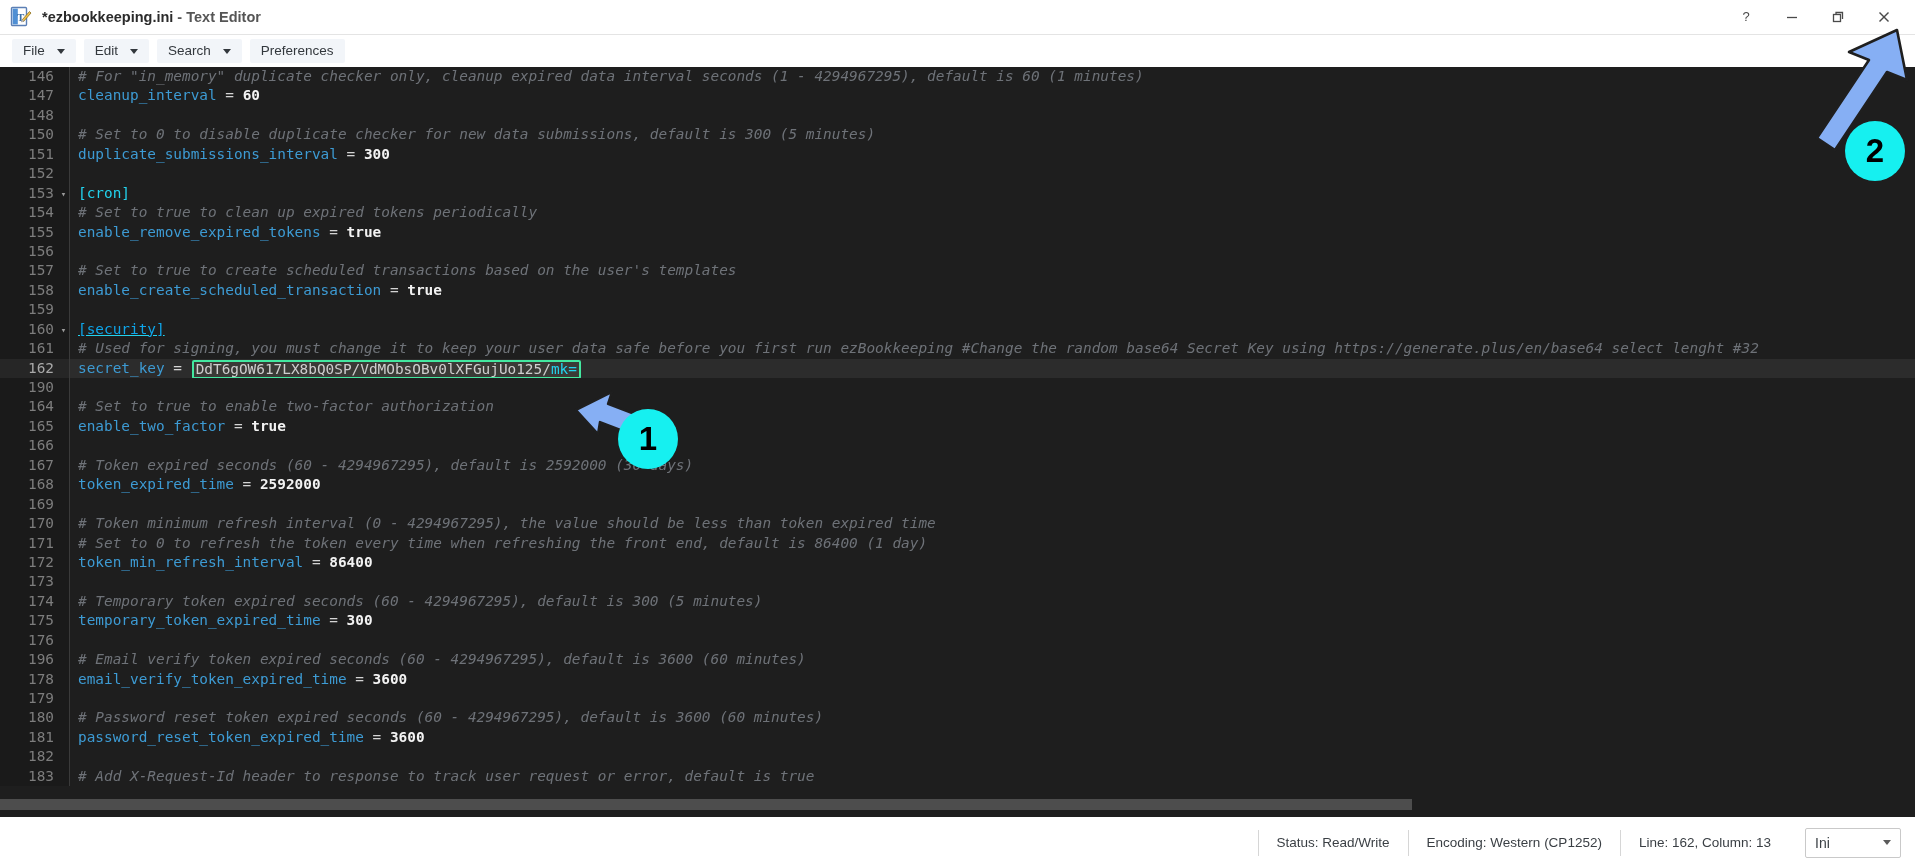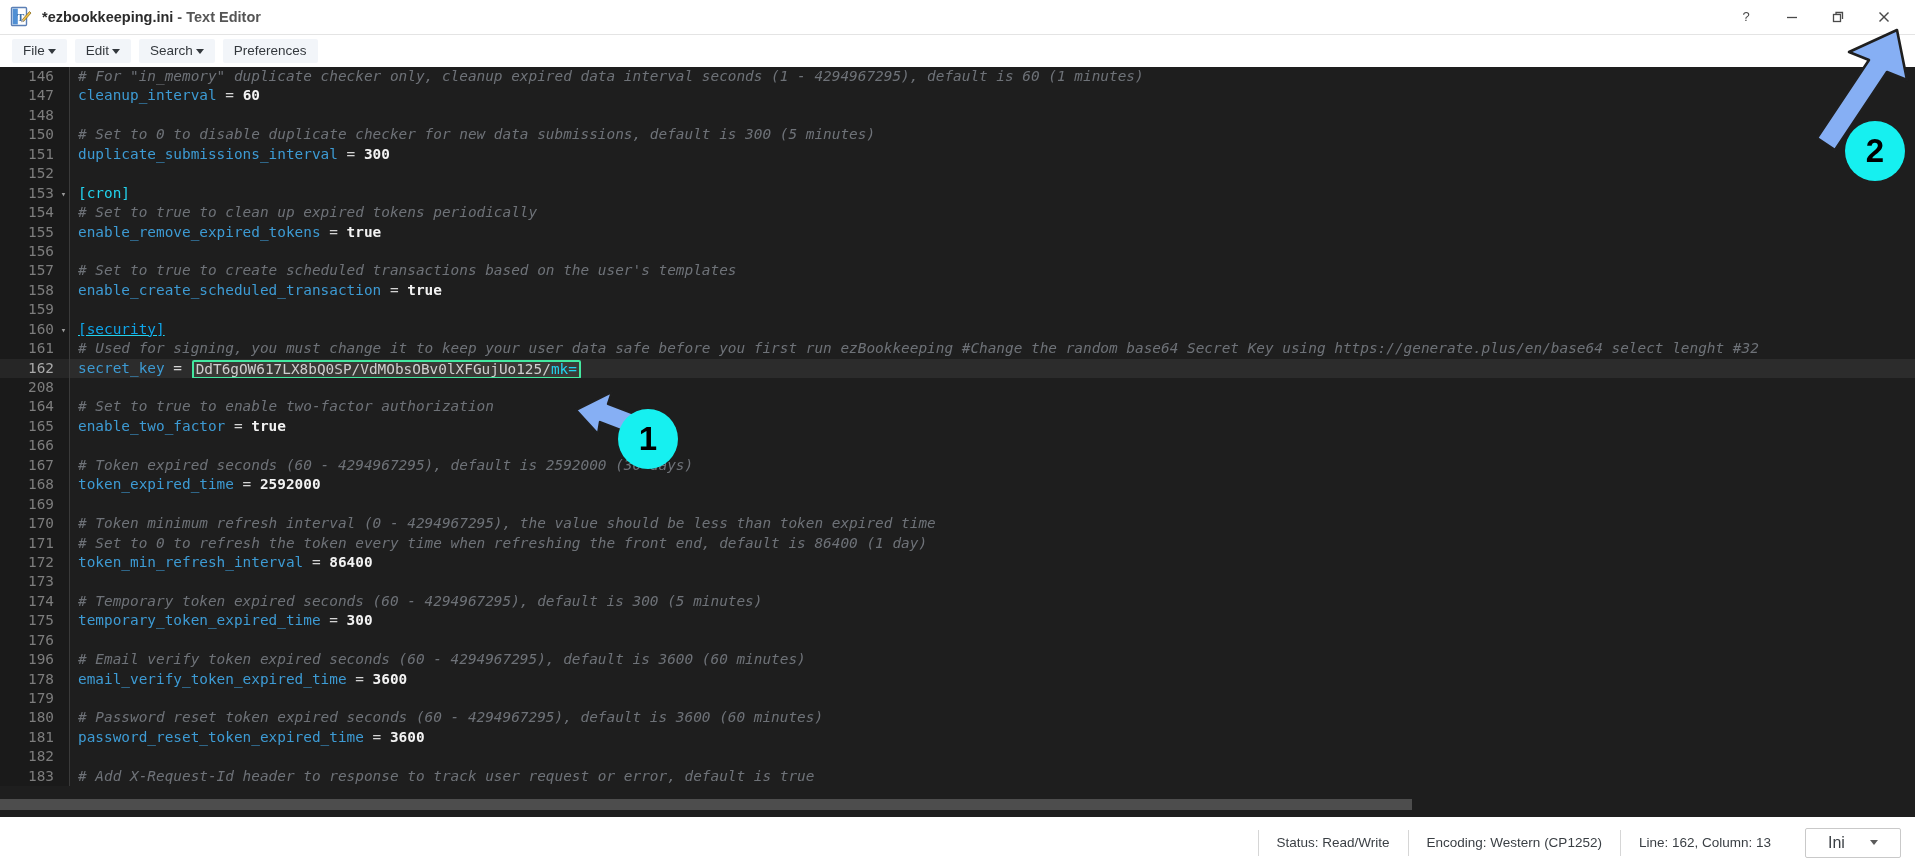--- a/index.html
+++ b/index.html
@@ -73,21 +73,21 @@
   .menu-btn {
     background: #f2f5f9;
     border: none;
     border-radius: 2px;
     color: #33383d;
     font-size: 13.5px;
     font-family: "Liberation Sans", sans-serif;
     padding: 5px 11px;
     display: flex;
     align-items: center;
-    gap: 3px;
+    gap: 12px;
     cursor: default;
     line-height: 1;
   }
   .caret {
     width: 0; height: 0;
     border-left: 4px solid transparent;
     border-right: 4px solid transparent;
     border-top: 5px solid #33383d;
     display: inline-block;
   }
@@ -220,22 +220,22 @@
   .lang-select {
     margin-left: 16px;
     width: 96px;
     height: 30px;
     border: 1px solid #c9c9c9;
     border-radius: 2px;
     background: #ffffff;
     display: flex;
     align-items: center;
     justify-content: space-between;
-    padding: 0 22px;
-    font-size: 16px;
+    padding: 0 9px;
+    font-size: 14px;
     color: #3a3f44;
     box-sizing: border-box;
     cursor: default;
   }
   .sel-caret {
     width: 0; height: 0;
     border-left: 4.5px solid transparent;
     border-right: 4.5px solid transparent;
     border-top: 5.5px solid #5b5b5b;
   }
@@ -328,21 +328,21 @@
       <div class="code-row"><div class="gutter">153</div><div class="fold">▾</div><div class="sep"></div><div class="code-text"><span class="tok-section">[cron]</span></div></div>
       <div class="code-row"><div class="gutter">154</div><div class="fold"></div><div class="sep"></div><div class="code-text"><span class="tok-comment"># Set to true to clean up expired tokens periodically</span></div></div>
       <div class="code-row"><div class="gutter">155</div><div class="fold"></div><div class="sep"></div><div class="code-text"><span class="tok-key">enable_remove_expired_tokens</span><span class="tok-eq"> = </span><span class="tok-val">true</span></div></div>
       <div class="code-row"><div class="gutter">156</div><div class="fold"></div><div class="sep"></div><div class="code-text"></div></div>
       <div class="code-row"><div class="gutter">157</div><div class="fold"></div><div class="sep"></div><div class="code-text"><span class="tok-comment"># Set to true to create scheduled transactions based on the user's templates</span></div></div>
       <div class="code-row"><div class="gutter">158</div><div class="fold"></div><div class="sep"></div><div class="code-text"><span class="tok-key">enable_create_scheduled_transaction</span><span class="tok-eq"> = </span><span class="tok-val">true</span></div></div>
       <div class="code-row"><div class="gutter">159</div><div class="fold"></div><div class="sep"></div><div class="code-text"></div></div>
       <div class="code-row"><div class="gutter">160</div><div class="fold">▾</div><div class="sep"></div><div class="code-text"><span class="tok-section-u">[security]</span></div></div>
       <div class="code-row"><div class="gutter">161</div><div class="fold"></div><div class="sep"></div><div class="code-text"><span class="tok-comment"># Used for signing, you must change it to keep your user data safe before you first run ezBookkeeping #Change the random base64 Secret Key using https://generate.plus/en/base64 select lenght #32</span></div></div>
       <div class="code-row cur"><div class="gutter">162</div><div class="fold"></div><div class="sep"></div><div class="code-text"><span class="tok-key">secret_key</span><span class="tok-eq"> = </span><span class="selbox"><span class="tok-str">DdT6gOW617LX8bQ0SP/VdMObsOBv0lXFGujUo125/</span><span class="tok-sel">mk=</span></span></div></div>
-      <div class="code-row"><div class="gutter">208</div><div class="fold"></div><div class="sep"></div><div class="code-text"></div></div>
+      <div class="code-row"><div class="gutter">190</div><div class="fold"></div><div class="sep"></div><div class="code-text"></div></div>
       <div class="code-row"><div class="gutter">164</div><div class="fold"></div><div class="sep"></div><div class="code-text"><span class="tok-comment"># Set to true to enable two-factor authorization</span></div></div>
       <div class="code-row"><div class="gutter">165</div><div class="fold"></div><div class="sep"></div><div class="code-text"><span class="tok-key">enable_two_factor</span><span class="tok-eq"> = </span><span class="tok-val">true</span></div></div>
       <div class="code-row"><div class="gutter">166</div><div class="fold"></div><div class="sep"></div><div class="code-text"></div></div>
       <div class="code-row"><div class="gutter">167</div><div class="fold"></div><div class="sep"></div><div class="code-text"><span class="tok-comment"># Token expired seconds (60 - 4294967295), default is 2592000 (30 days)</span></div></div>
       <div class="code-row"><div class="gutter">168</div><div class="fold"></div><div class="sep"></div><div class="code-text"><span class="tok-key">token_expired_time</span><span class="tok-eq"> = </span><span class="tok-val">2592000</span></div></div>
       <div class="code-row"><div class="gutter">169</div><div class="fold"></div><div class="sep"></div><div class="code-text"></div></div>
       <div class="code-row"><div class="gutter">170</div><div class="fold"></div><div class="sep"></div><div class="code-text"><span class="tok-comment"># Token minimum refresh interval (0 - 4294967295), the value should be less than token expired time</span></div></div>
       <div class="code-row"><div class="gutter">171</div><div class="fold"></div><div class="sep"></div><div class="code-text"><span class="tok-comment"># Set to 0 to refresh the token every time when refreshing the front end, default is 86400 (1 day)</span></div></div>
       <div class="code-row"><div class="gutter">172</div><div class="fold"></div><div class="sep"></div><div class="code-text"><span class="tok-key">token_min_refresh_interval</span><span class="tok-eq"> = </span><span class="tok-val">86400</span></div></div>
       <div class="code-row"><div class="gutter">173</div><div class="fold"></div><div class="sep"></div><div class="code-text"></div></div>

